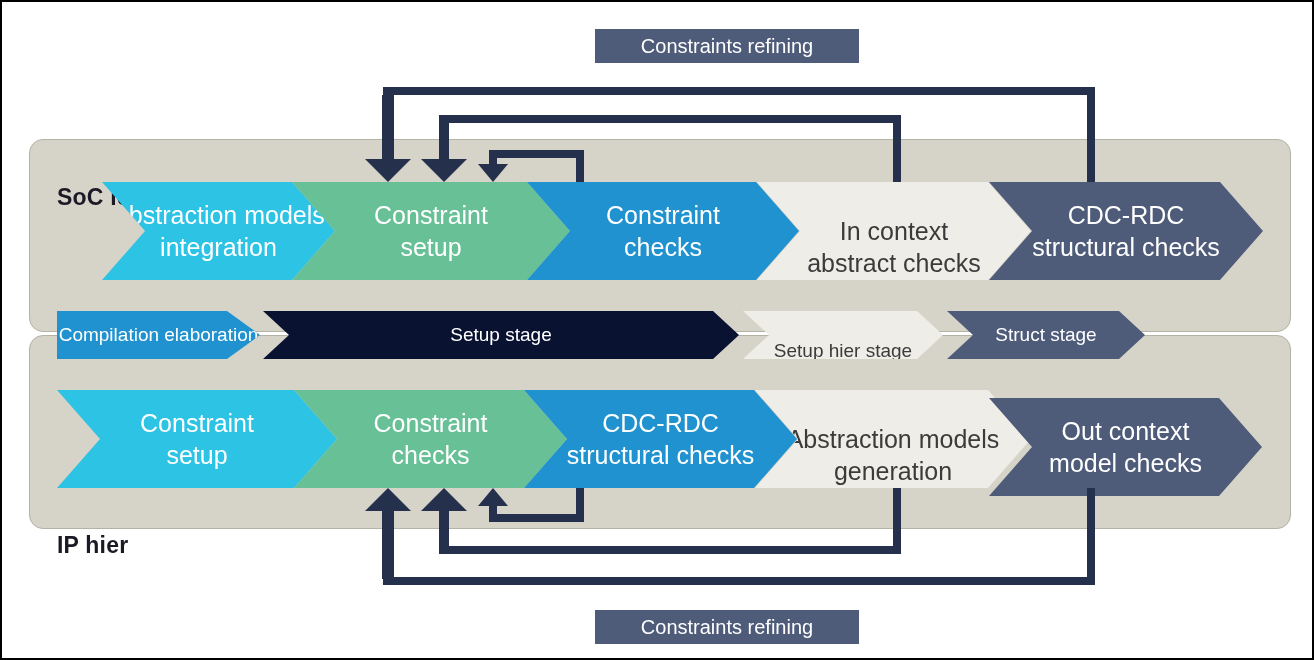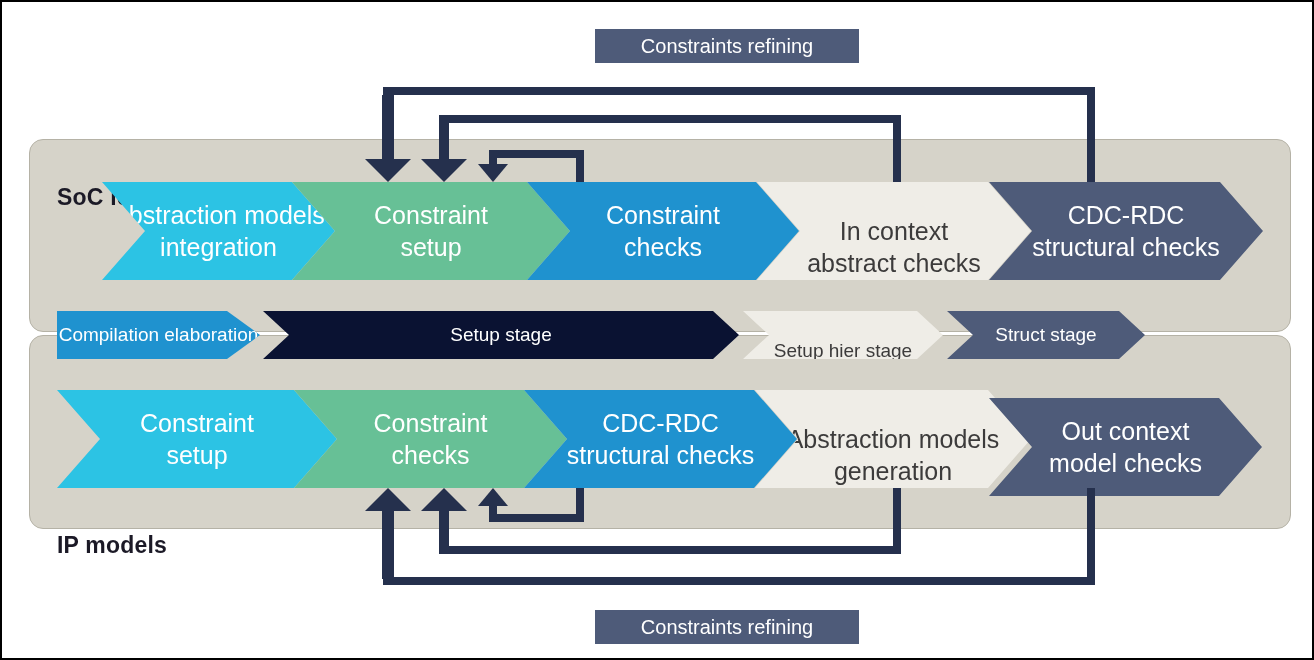--- a/index.html
+++ b/index.html
@@ -72,21 +72,21 @@
 <div id="canvas">
 
   <div class="refining" style="top:27px;">
     <span>Constraints refining</span>
   </div>
 
   <div class="panel" style="top:137px;"></div>
   <div class="panel-title" style="left:55px;top:146px;">SoC level</div>
 
   <div class="panel" style="top:333px;height:194px;"></div>
-  <div class="panel-title" style="left:55px;top:494px;">IP models</div>
+  <div class="panel-title" style="left:55px;top:494px;">IP hier</div>
 
   <div class="chev chev-main bg-cyan" style="left:100px;top:180px;width:233px;">
     <span class="chev-label">Abstraction models
 integration</span>
   </div>
   <div class="chev chev-main bg-green" style="left:290px;top:180px;width:278px;">
     <span class="chev-label">Constraint
 setup</span>
   </div>
   <div class="chev chev-main bg-blue" style="left:525px;top:180px;width:272px;">

